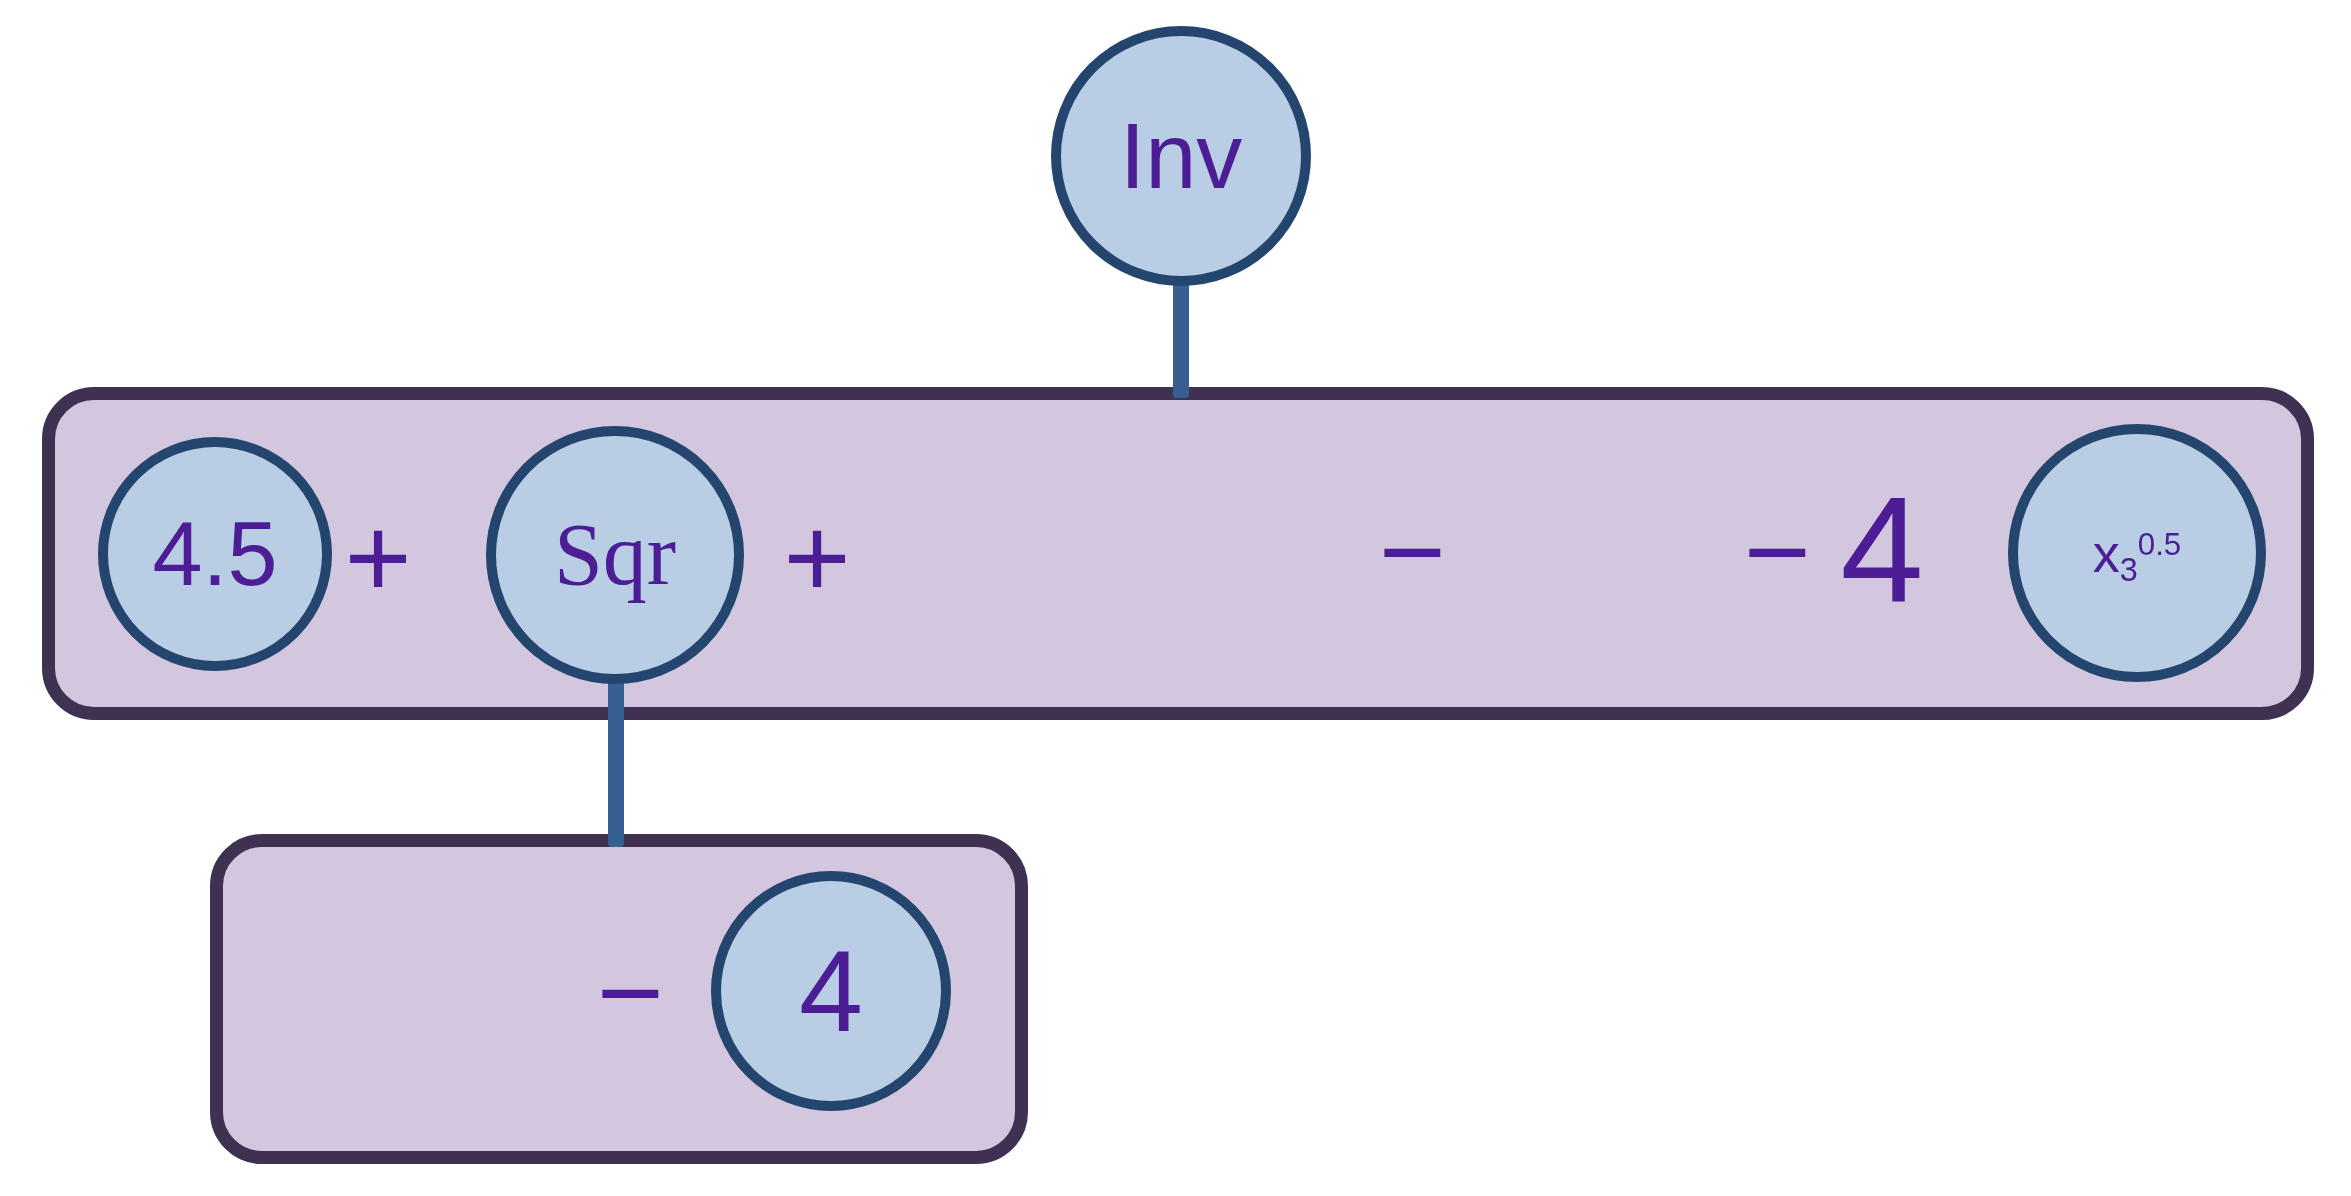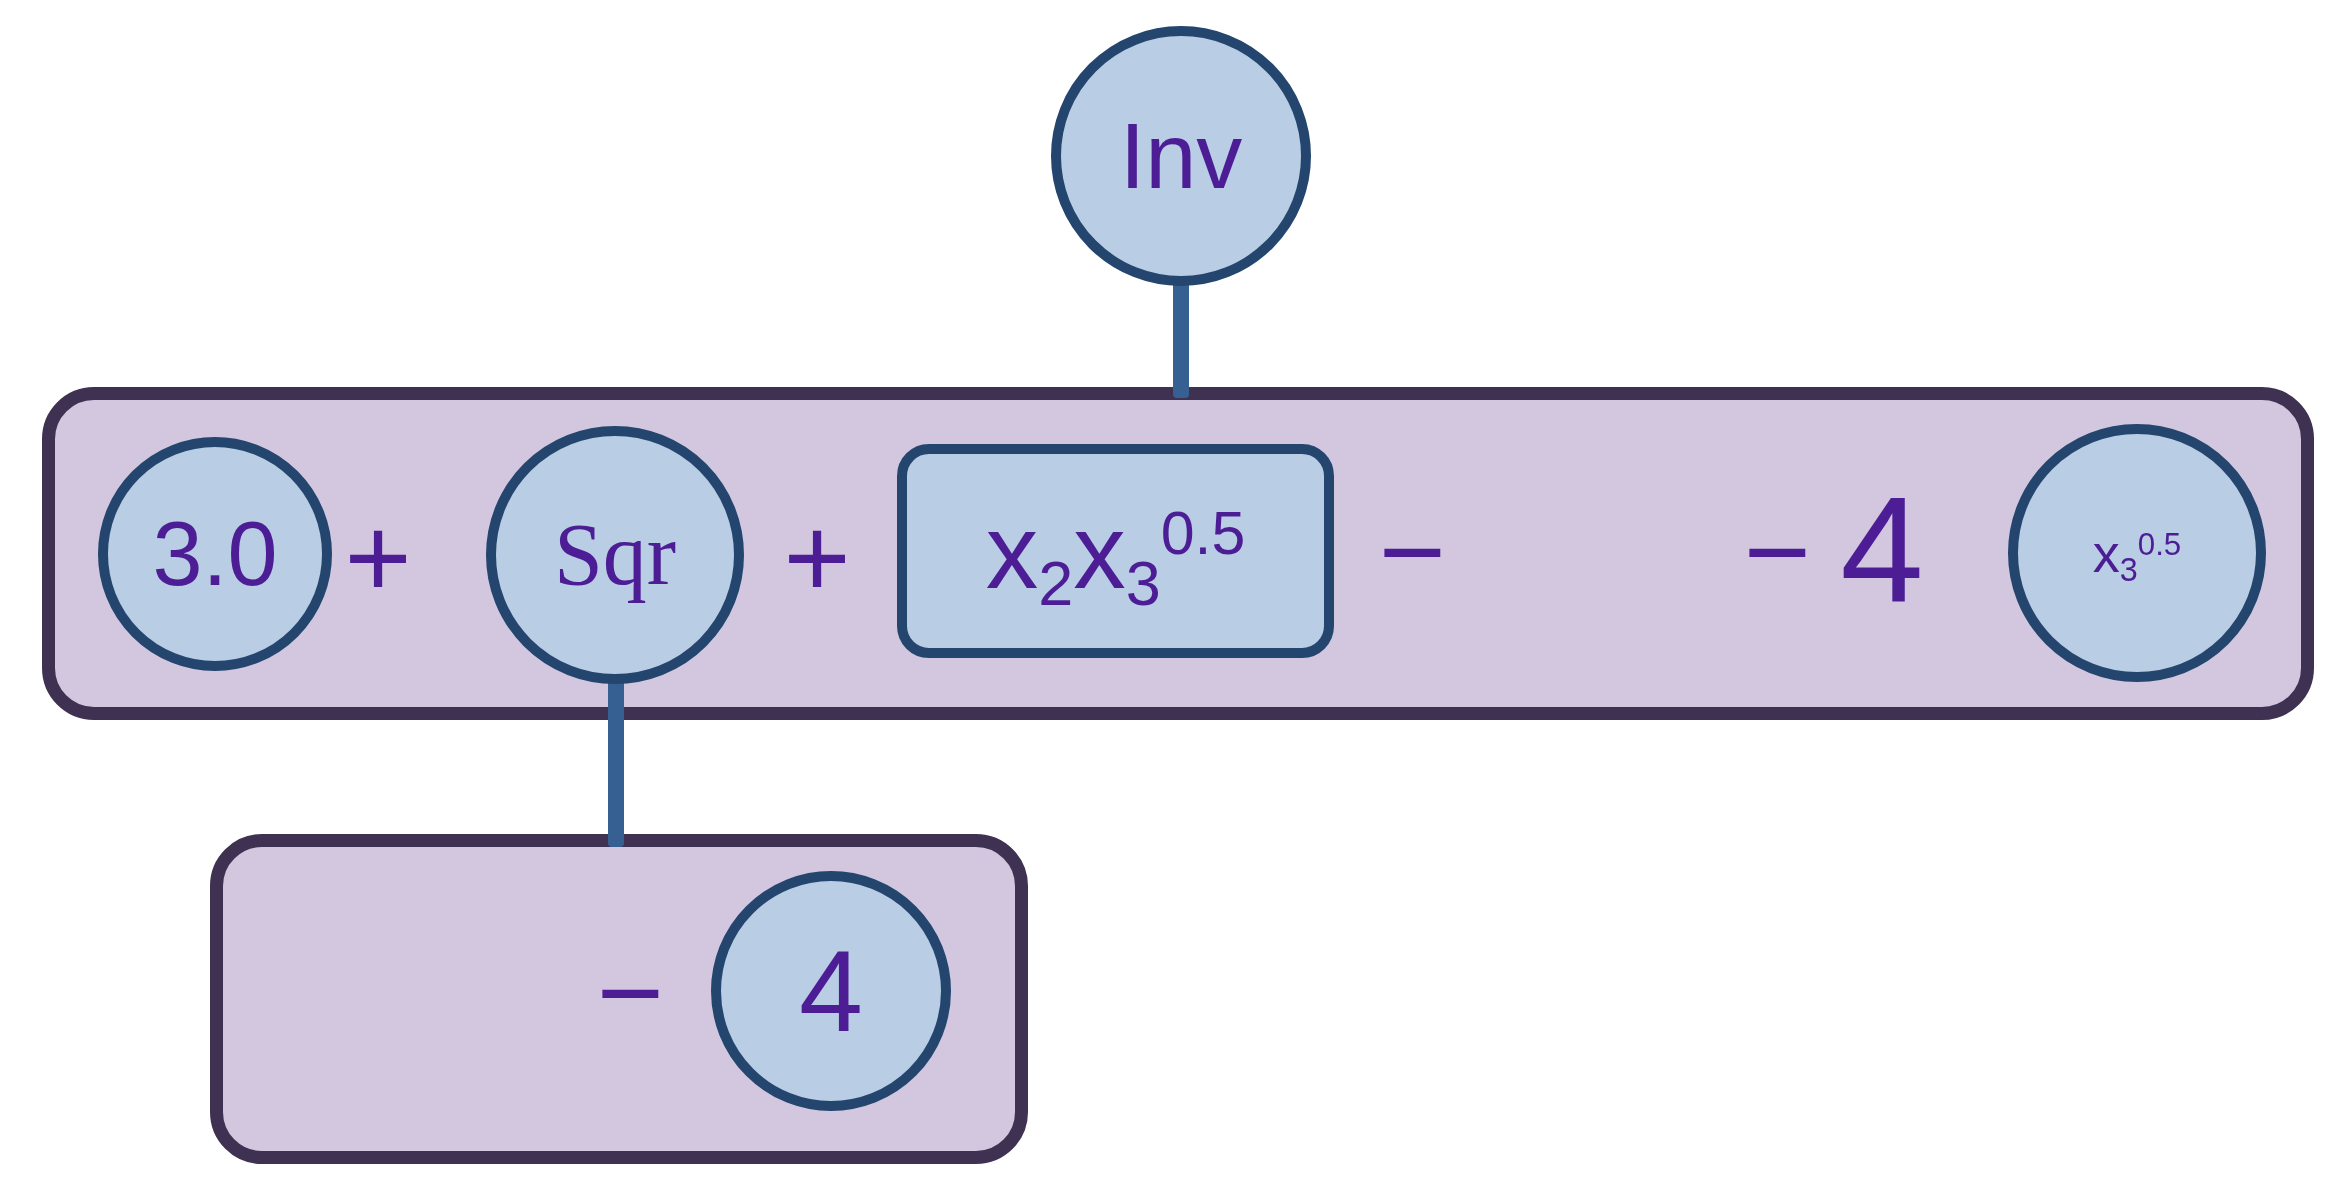--- a/index.html
+++ b/index.html
@@ -119,34 +119,31 @@
   <div class="connector" id="conn-sqr"></div>
 
   <div class="group" id="main-group"></div>
   <div class="group" id="sub-group"></div>
 
   <div class="circle" id="node-inv">
     <span class="lbl">Inv</span>
   </div>
 
   <div class="circle" id="node-41">
-    <span class="lbl">3.0</span>
+    <span class="lbl">4.5</span>
   </div>
 
   <span class="op" id="op-plus1">+</span>
 
   <div class="circle" id="node-sqr">
     <span class="lbl">Sqr</span>
   </div>
 
   <span class="op" id="op-plus2">+</span>
 
-  <div class="term" id="node-x2x3">
-    <span class="lbl"><span>x</span><sub>2</sub><span>x</span><sub>3</sub><sup>0.5</sup></span>
-  </div>
 
   <span class="op" id="op-minus1">−</span>
 
 
   <span class="op" id="op-minus2">−</span>
 
   <span class="coef" id="coef-4">4</span>
 
   <div class="circle" id="node-x3c">
     <span class="lbl"><span>x</span><sub>3</sub><sup>0.5</sup></span>

